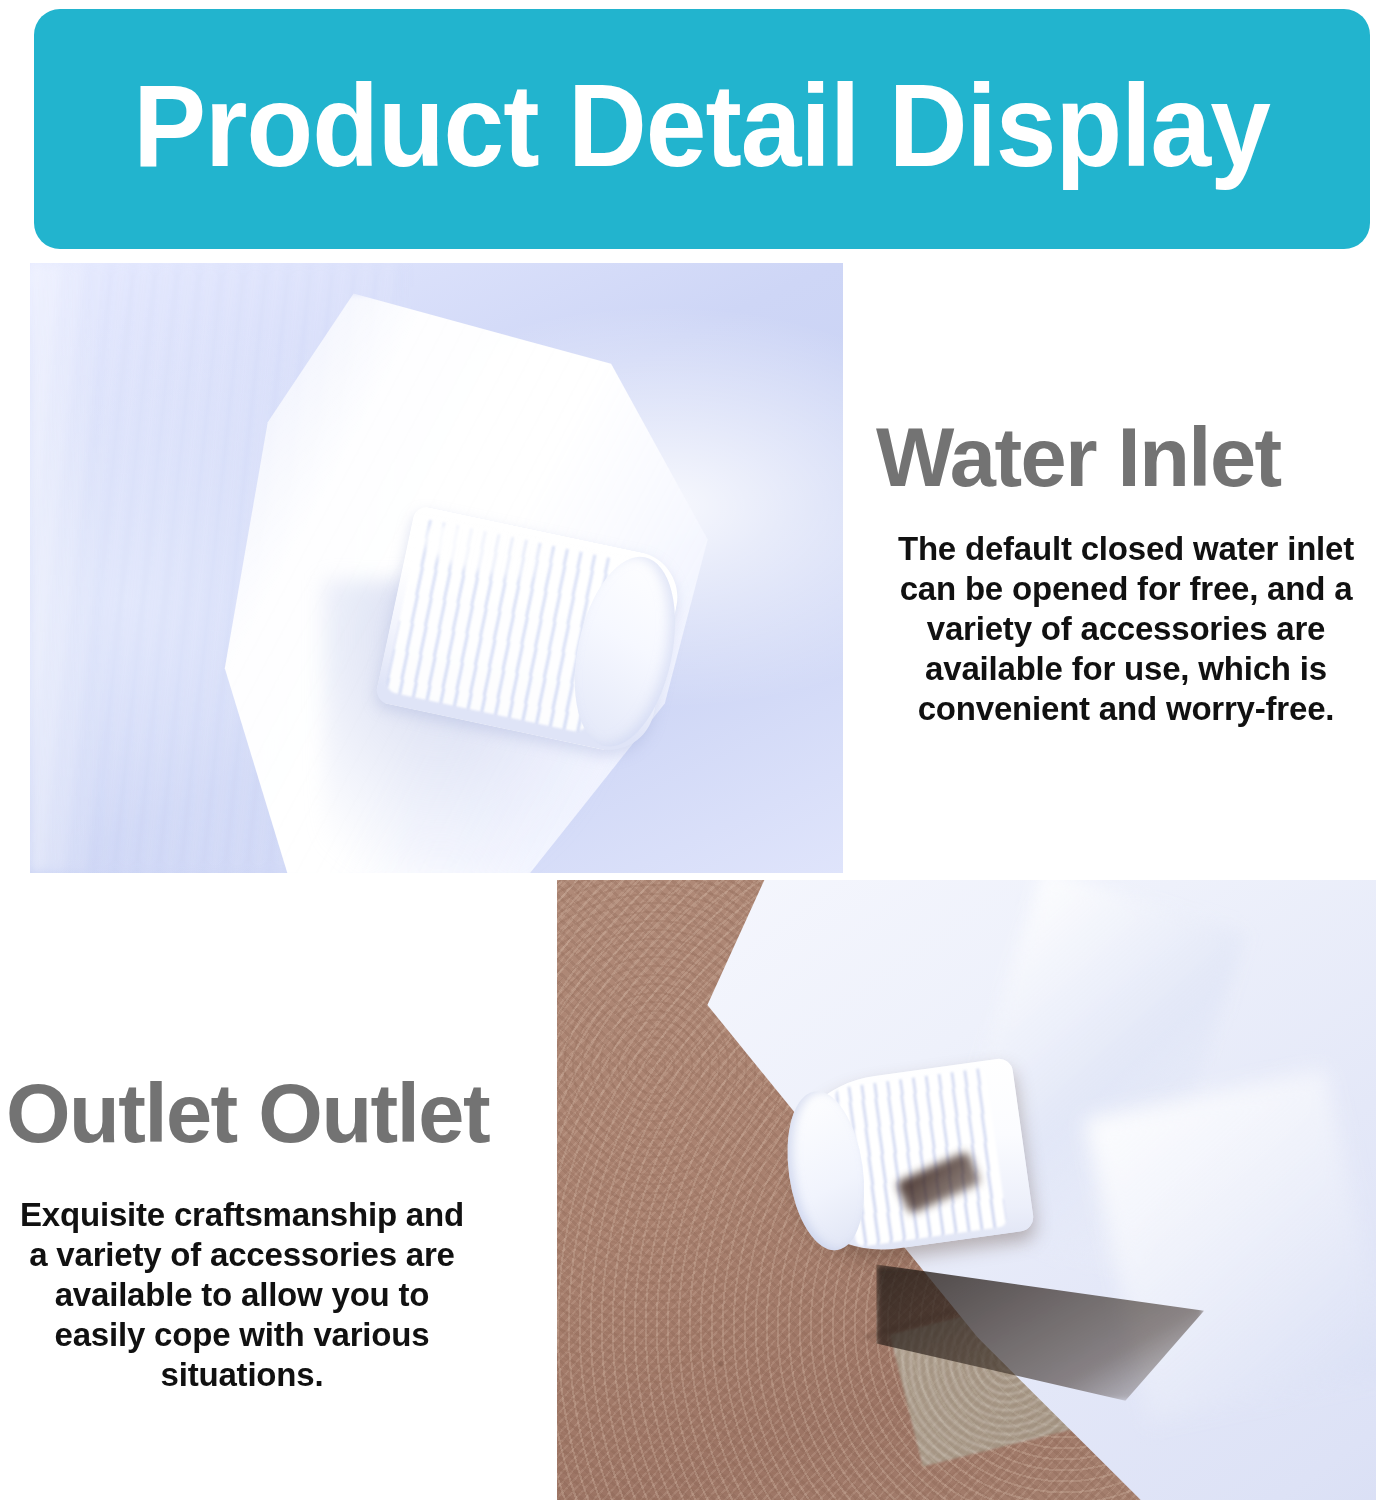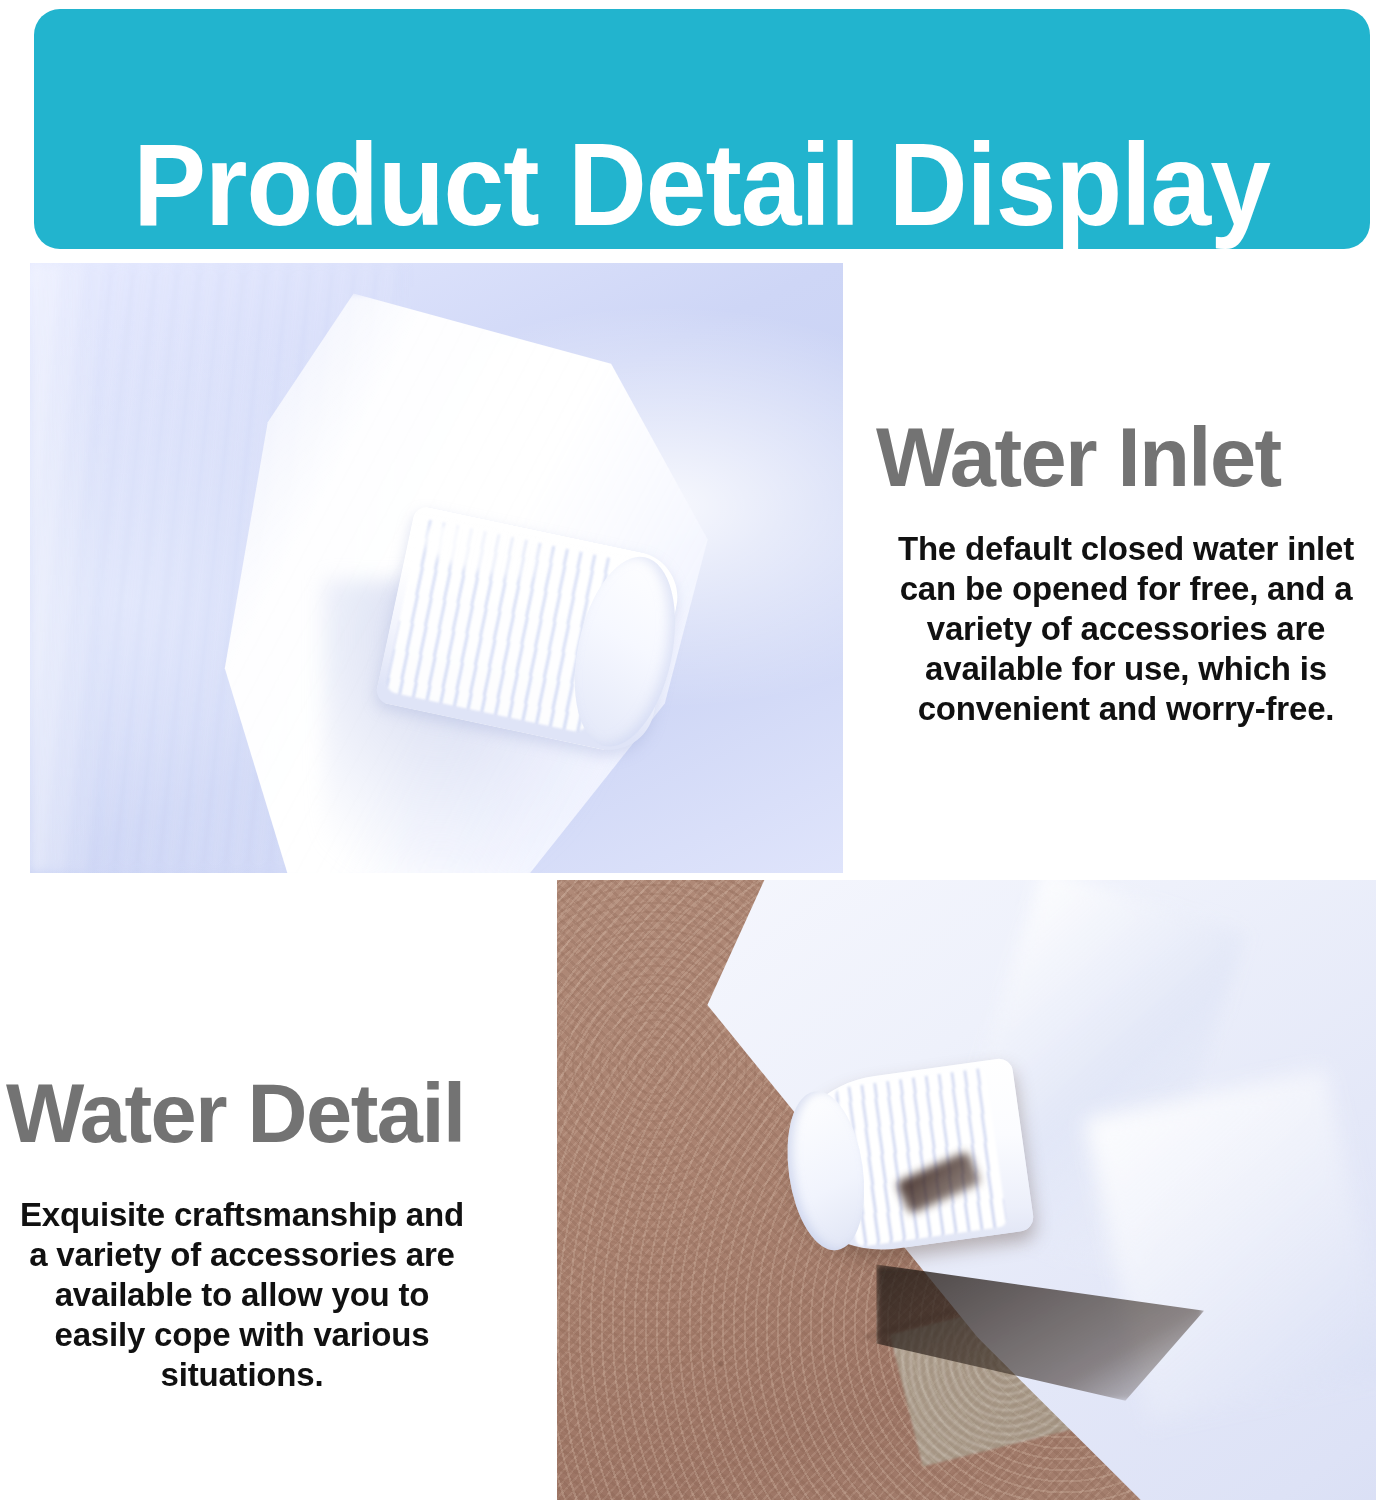--- a/index.html
+++ b/index.html
@@ -22,21 +22,21 @@
   
   .banner {
     position: absolute;
     left: 34px;
     top: 9px;
     width: 1336px;
     height: 240px;
     background: #22b4ce;
     border-radius: 26px;
     display: flex;
-    align-items: flex-end;
+    align-items: center;
     justify-content: center;
     overflow: hidden;
   }
   .banner-title {
     color: #ffffff;
     font-family: "Liberation Sans", sans-serif;
     font-weight: bold;
     font-size: 116px;
     line-height: 1;
     letter-spacing: -1px;
@@ -360,17 +360,17 @@
     <div class="dark-wedge"></div>
     <div class="spout2">
       <div class="spout2-body"></div>
       <div class="spout2-threads"></div>
       <div class="spout2-face"></div>
       <div class="spout2-shadow"></div>
     </div>
   </div>
 
   <div class="text-outlet">
-    <div class="feature-heading">Water Detail</div>
+    <div class="feature-heading">Outlet Outlet</div>
     <div class="feature-body">Exquisite craftsmanship and a variety of accessories are available to allow you to easily cope with various situations.</div>
   </div>
 
 </div>
 
 </body></html>

